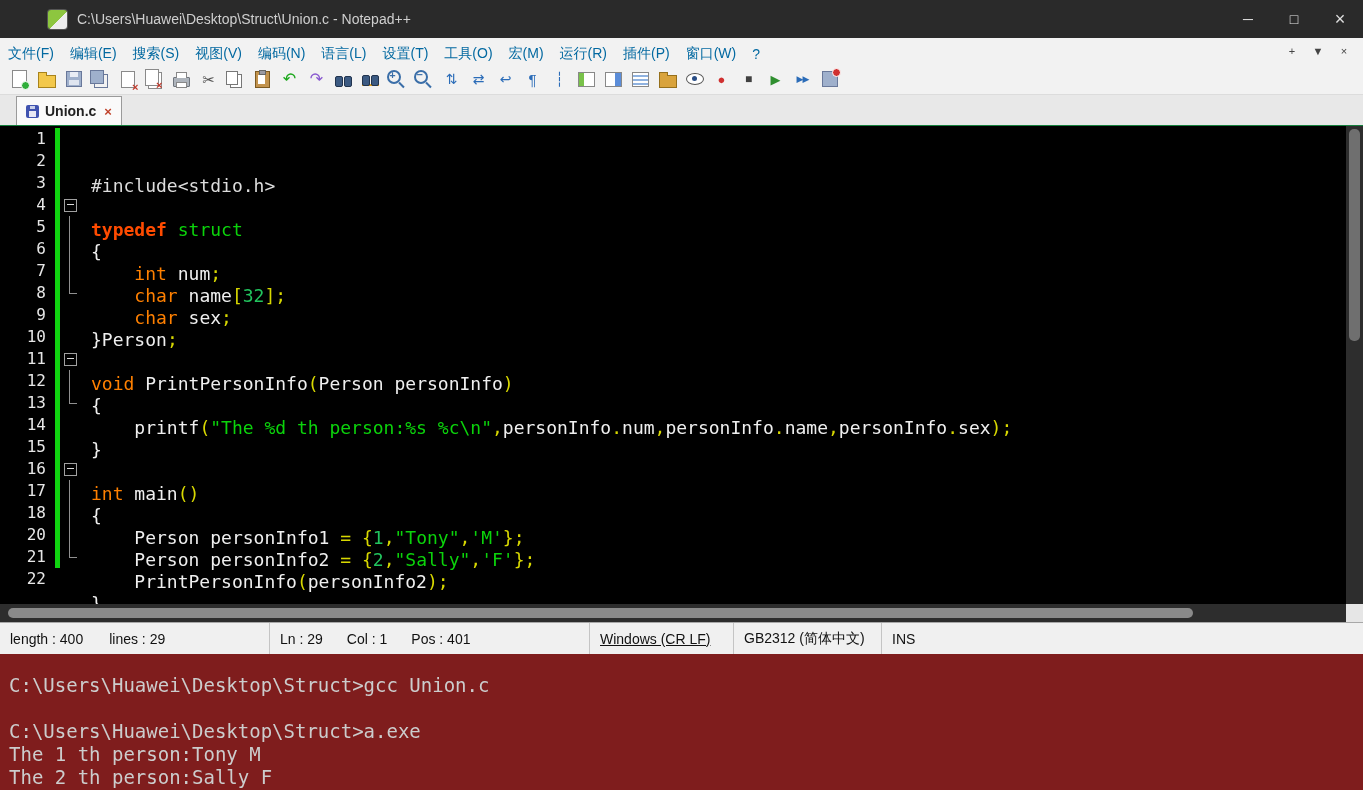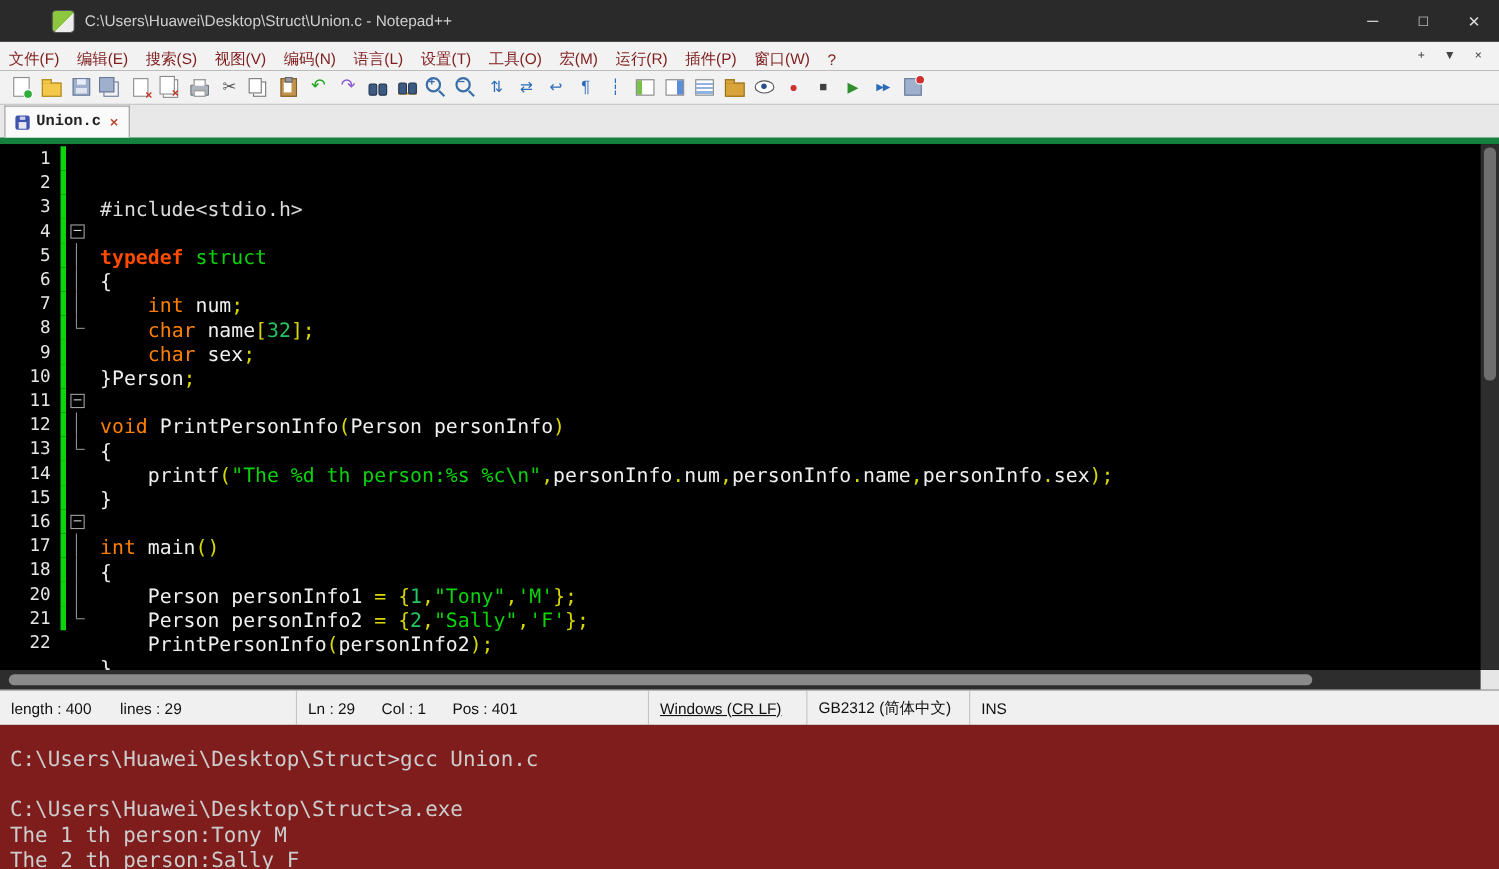--- a/index.html
+++ b/index.html
@@ -12,21 +12,21 @@
            background:linear-gradient(135deg,#8dc63f 0%,#8dc63f 54%,#ededed 54%);box-shadow:0 0 0 1px #555;}
   .title{color:#cfcfcf;font-size:14px;white-space:nowrap;}
   .wbtns{margin-left:auto;display:flex;height:100%;}
   .wbtn{width:46px;height:100%;display:flex;align-items:center;justify-content:center;
         color:#e0e0e0;background:transparent;border:none;font-size:14px;padding:0;}
   .wbtn.close{font-size:18px;}
 
   
   .menubar{height:26px;background:#f2f2f2;display:flex;align-items:center;flex:none;}
   .menu-items{display:flex;height:100%;}
-  .menu-item{padding:16px 8px;font-size:14px;color:#7f1d1d;display:flex;align-items:center;border:none;background:transparent;}
+  .menu-item{padding:16px 8px;font-size:14px;color:#0369a1;display:flex;align-items:center;border:none;background:transparent;}
   .menu-right{margin-left:auto;display:flex;align-items:center;padding-right:8px;gap:4px;}
   .mrb{width:22px;height:20px;font-size:11px;color:#444;display:flex;align-items:center;justify-content:center;border:none;background:transparent;padding:0;}
 
   
   .toolbar{height:30px;background:#f2f2f2;display:flex;align-items:center;padding-left:6px;flex:none;border-bottom:1px solid #dcdcdc;}
   .tb{width:25px;height:25px;display:flex;align-items:center;justify-content:center;background:transparent;border:none;margin:0 1px;position:relative;padding:0;}
   .tbg{line-height:1;}
   .ic{position:relative;display:block;}
   .ic-new{width:13px;height:16px;background:#fff;border:1px solid #8a8a8a;}
   .ic-new::after{content:"";position:absolute;right:-4px;bottom:-3px;width:7px;height:7px;border-radius:50%;background:#2fae3a;border:1px solid #fff;}
@@ -58,21 +58,21 @@
   .ic-funclist{width:15px;height:13px;border:1px solid #888;background:linear-gradient(90deg,#79c24a 0 5px,#fff 5px);}
   .ic-docmap{width:15px;height:13px;border:1px solid #888;background:linear-gradient(90deg,#fff 0 9px,#5b8dd9 9px);}
   .ic-doclist{width:15px;height:13px;border:1px solid #888;background:repeating-linear-gradient(180deg,#fff 0 2px,#8fb2e0 2px 4px);}
   .ic-workspace{width:16px;height:11px;background:#d9a33c;border:1px solid #96701c;margin-top:4px;}
   .ic-workspace::before{content:"";position:absolute;top:-4px;left:-1px;width:7px;height:3px;background:#d9a33c;border:1px solid #96701c;border-bottom:none;}
   .ic-monitor{width:16px;height:10px;background:#fff;border:1px solid #555;border-radius:50%;}
   .ic-monitor::after{content:"";position:absolute;left:5px;top:2px;width:5px;height:5px;border-radius:50%;background:#2a4e86;}
   .ic-savemacro::after{content:"";position:absolute;right:-4px;top:-4px;width:7px;height:7px;border-radius:50%;background:#d03030;border:1px solid #fff;}
 
   
-  .tabbar{height:30px;background:#e8e8e8;display:flex;align-items:flex-end;flex:none;padding-left:4px;border-bottom:6px solid #15803d;font-family:Liberation Mono, monospace;}
+  .tabbar{height:30px;background:#e8e8e8;display:flex;align-items:flex-end;flex:none;padding-left:16px;border-bottom:1px solid #15803d;}
   .tab{height:28px;display:flex;align-items:center;gap:6px;padding:0 9px;background:#fafafa;border:1px solid #9a9a9a;border-bottom:none;font-size:14px;font-weight:700;color:#222;}
   .tabicon{width:13px;height:13px;background:#4053b0;border-radius:2px;position:relative;flex:none;}
   .tabicon::before{content:"";position:absolute;left:3px;top:6px;width:7px;height:6px;background:#e8e8f4;}
   .tabicon::after{content:"";position:absolute;left:4px;top:1px;width:5px;height:3px;background:#c8d0ea;}
   .tabclose{color:#c0432b;font-weight:700;font-size:13px;margin-left:2px;}
 
   
   .editorwrap{height:478px;background:#000;position:relative;overflow:hidden;flex:none;}
   .elines{position:absolute;left:0;right:17px;top:0;bottom:0;padding-top:2px;overflow:hidden;}
   .eline{display:flex;height:22px;align-items:stretch;}

